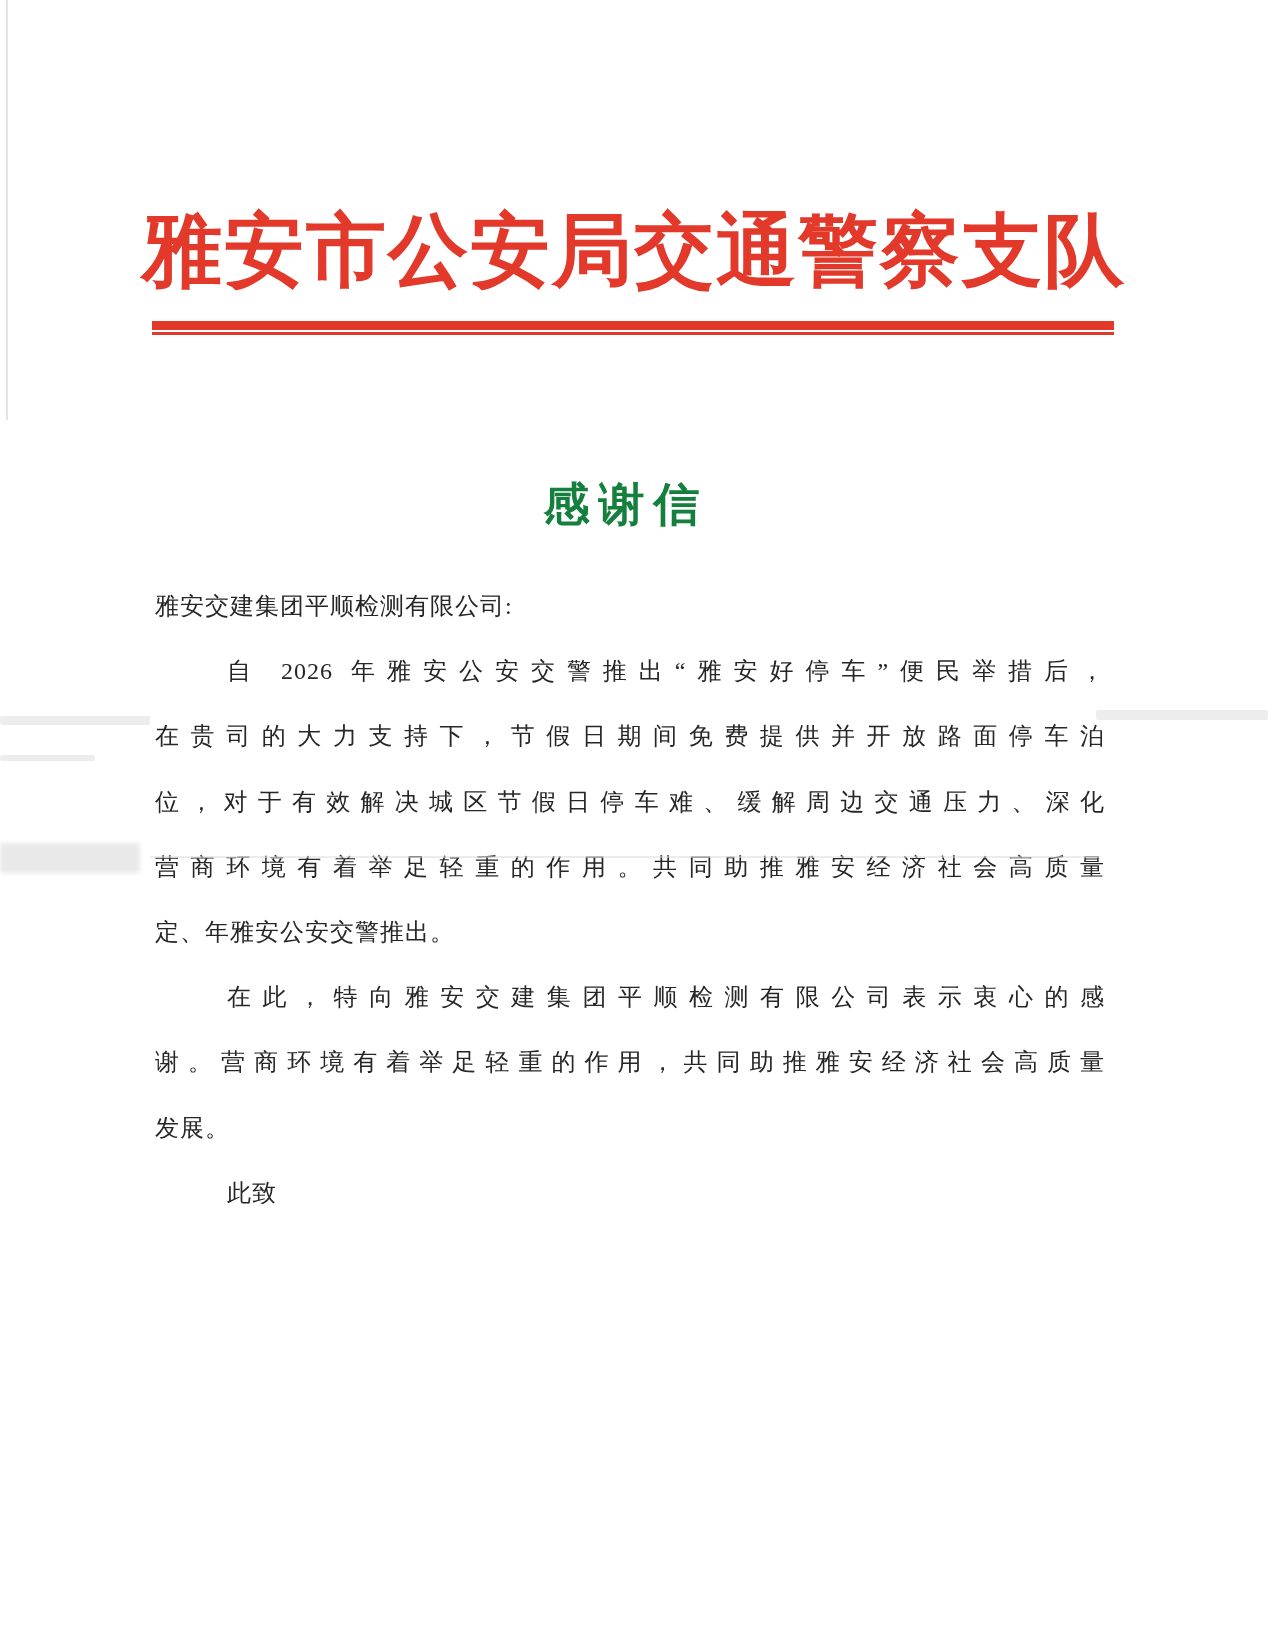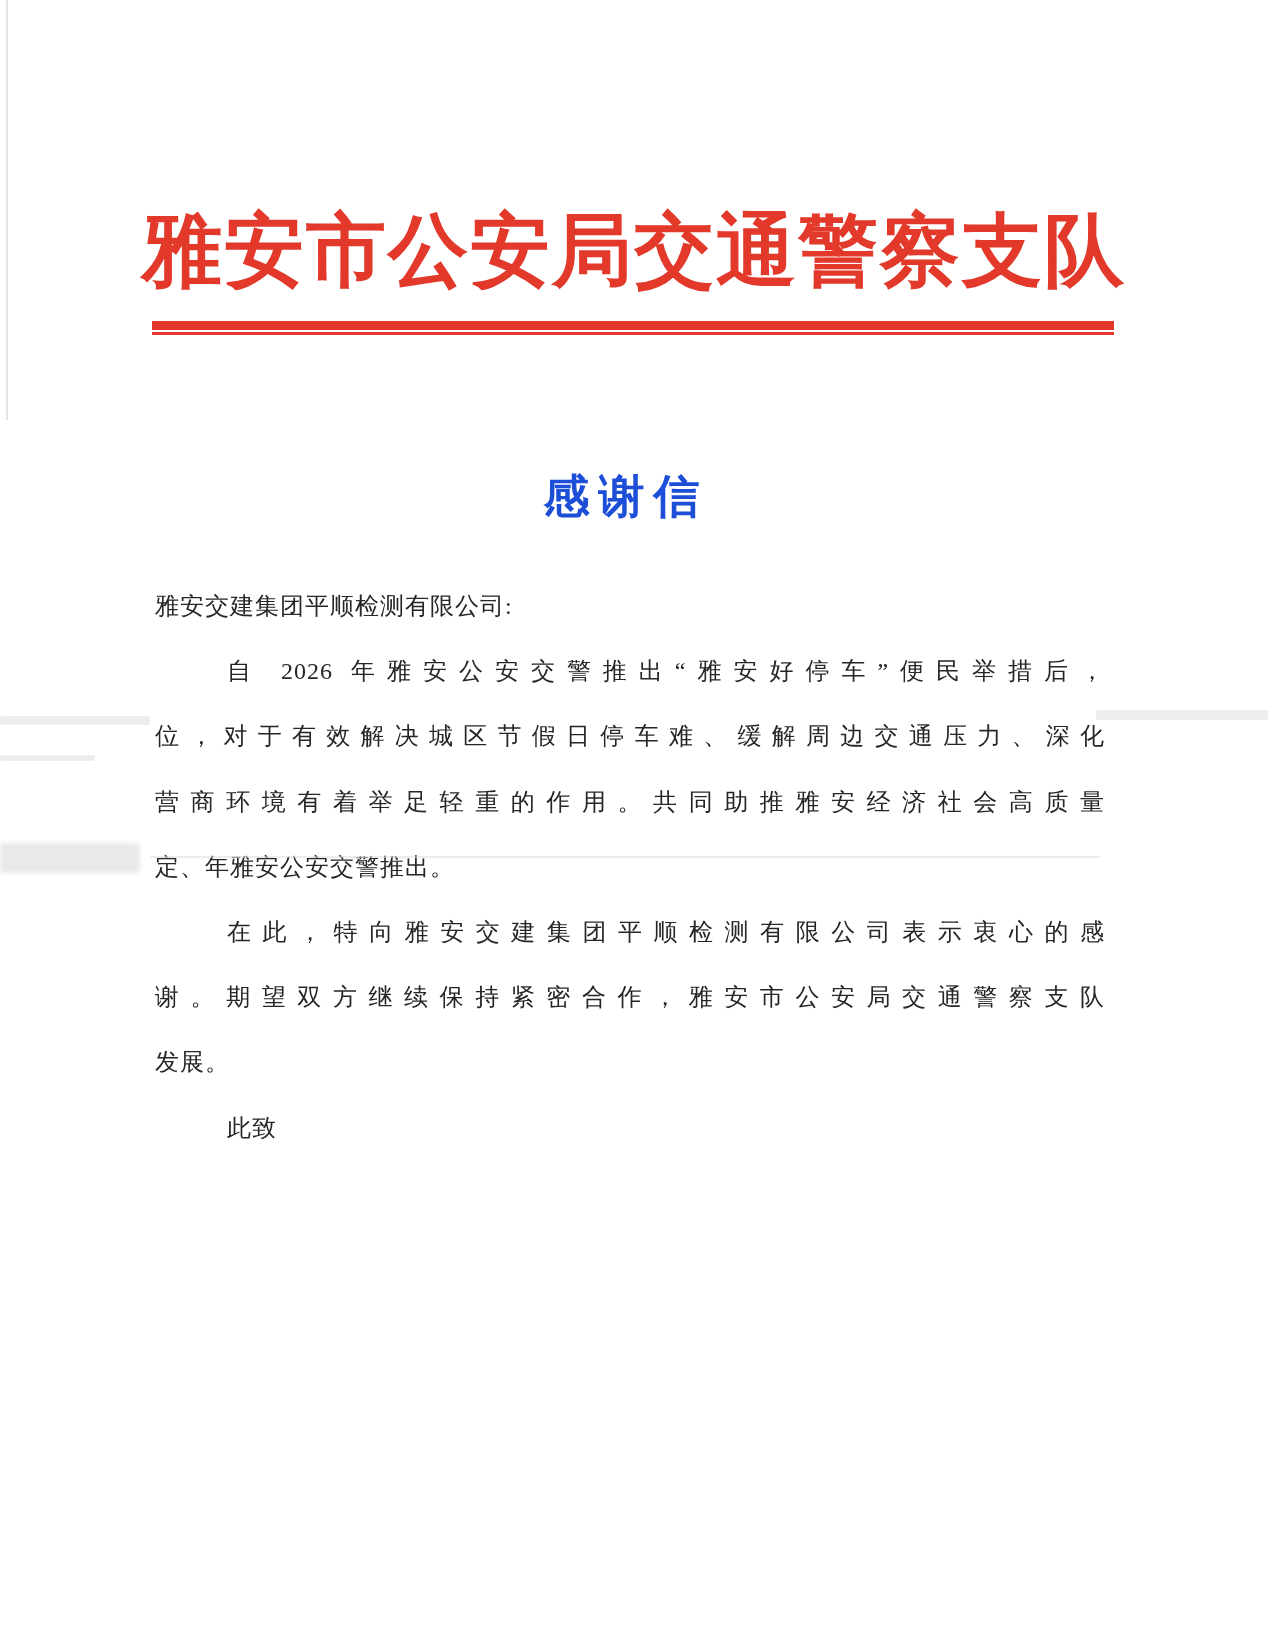--- a/index.html
+++ b/index.html
@@ -25,22 +25,22 @@
     font-family:"Liberation Serif", serif;
   }
   .rule-top{
     position:absolute;top:321px;left:152px;width:962px;height:14px;
     background:linear-gradient(to bottom,#e2392b 0px,#e2392b 9px,#ffffff 9px,#ffffff 11px,#e2392b 11px,#e2392b 14px);
   }
   .doc-title{
     position:absolute;top:462px;left:0;right:16px;
     text-align:center;
     font-size:46px;font-weight:bold;
-    color:#1d4ed8;letter-spacing:9px;
-    margin:4px;
+    color:#15803d;letter-spacing:9px;
+    margin:12px;
   }
   .body-lines{
     position:absolute;top:574px;left:155px;width:950px;
     font-size:24px;color:#262626;
     letter-spacing:1px;
   }
   .body-lines .line{
     height:65.2px;line-height:65.2px;
     white-space:nowrap;
   }
@@ -89,25 +89,26 @@
 
   <h1 class="header-title">雅安市公安局交通警察支队</h1>
 
   <div class="rule-top"></div>
 
   <h2 class="doc-title">感谢信</h2>
 
   <div class="body-lines">
       <div class="line">雅安交建集团平顺检测有限公司:</div>
       <div class="line indent fill">自 2026 年雅安公安交警推出“雅安好停车”便民举措后，</div>
+      <div class="line fill">在贵司的大力支持下，节假日期间免费提供并开放路面停车泊</div>
       <div class="line fill">位，对于有效解决城区节假日停车难、缓解周边交通压力、深化</div>
       <div class="line fill">营商环境有着举足轻重的作用。共同助推雅安经济社会高质量</div>
       <div class="line">定、年雅安公安交警推出。</div>
       <div class="line indent fill">在此，特向雅安交建集团平顺检测有限公司表示衷心的感</div>
-      <div class="line fill">谢。期望双方继续保持紧密合作，雅安市公安局交通警察支队</div>
+      <div class="line fill">谢。营商环境有着举足轻重的作用，共同助推雅安经济社会高质量</div>
       <div class="line">发展。</div>
       <div class="line indent">此致</div>
     </div>
 
   <div class="signature-org">雅安市公安局交通警察支队</div>
 
   <svg class="seal" viewBox="0 0 300 300">
     <defs>
       <path id="arcOuter" d="M 54.8 194.4 A 105 105 0 1 1 245.2 194.4" fill="none"></path>
       <path id="arcInner" d="M 77.1 162.9 A 74 74 0 1 1 222.9 162.9" fill="none"></path>

